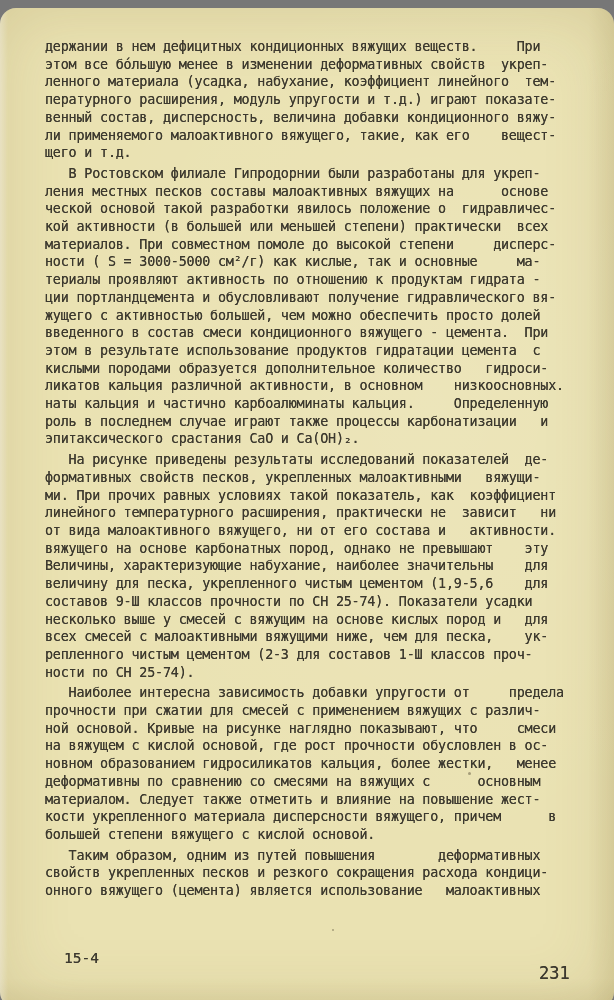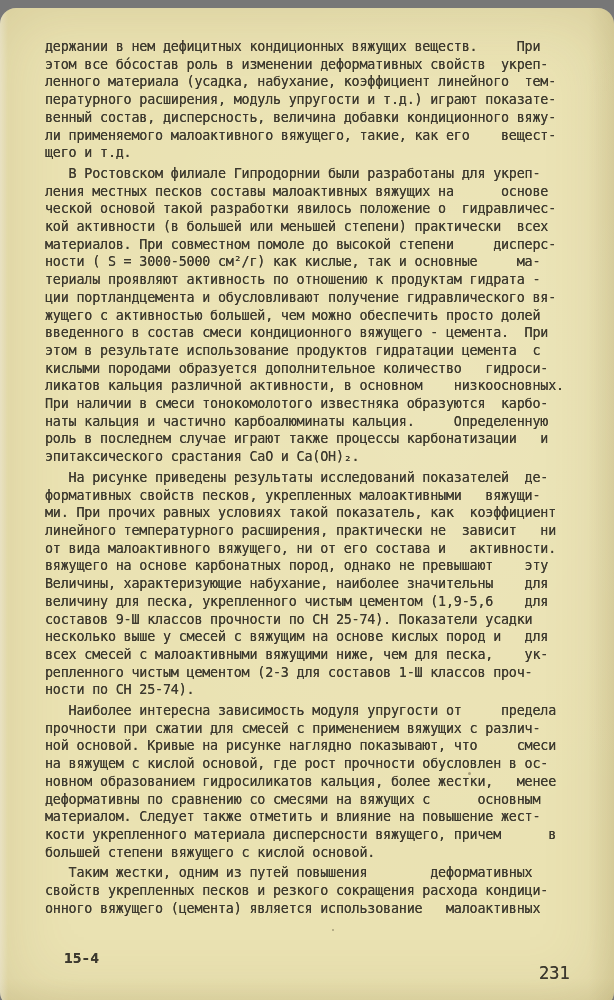--- a/index.html
+++ b/index.html
@@ -32,21 +32,20 @@
     white-space:pre;
     font-size:13.4px;
     line-height:17.7px;
     letter-spacing:-0.2px;
     text-shadow:0 0 0.6px rgba(56,52,38,0.85);
   }
   .sig{
     position:absolute; left:64px; top:942px;
     font-size:14.5px;
     text-shadow:0 0 0.6px rgba(56,52,38,0.85);
-    font-weight:bold;
   }
   .pagenum{
     position:absolute; left:539px; top:955px;
     font-size:17px;
     text-shadow:0 0 0.6px rgba(56,52,38,0.85);
   }
   .margin-mark{
     position:absolute; left:-8px; top:851px;
     width:14px;
     font-size:13px; line-height:14.5px;
@@ -62,74 +61,73 @@
   .speck.s2{left:332px; top:921px; width:2px; height:2px;}
 </style>
 </head>
 <body>
 
 <div class="page">
   <div class="margin-mark">309</div>
   <div class="textblock">
       <div class="para">
         <div class="line">держании в нем дефицитных кондиционных вяжущих веществ.     При</div>
-        <div class="line">этом все бо́состав роль в изменении деформативных свойств  укреп-</div>
+        <div class="line">этом все бо́льшую менее в изменении деформативных свойств  укреп-</div>
         <div class="line">ленного материала (усадка, набухание, коэффициент линейного  тем-</div>
         <div class="line">пературного расширения, модуль упругости и т.д.) играют показате-</div>
         <div class="line">венный состав, дисперсность, величина добавки кондиционного вяжу-</div>
         <div class="line">ли применяемого малоактивного вяжущего, такие, как его    вещест-</div>
         <div class="line">щего и т.д.</div>
       </div>
       <div class="para">
         <div class="line">   В Ростовском филиале Гипродорнии были разработаны для укреп-</div>
         <div class="line">ления местных песков составы малоактивных вяжущих на      основе</div>
         <div class="line">ческой основой такой разработки явилось положение о  гидравличес-</div>
         <div class="line">кой активности (в большей или меньшей степени) практически  всех</div>
         <div class="line">материалов. При совместном помоле до высокой степени     дисперс-</div>
         <div class="line">ности ( S = 3000-5000 см²/г) как кислые, так и основные     ма-</div>
         <div class="line">териалы проявляют активность по отношению к продуктам гидрата -</div>
         <div class="line">ции портландцемента и обусловливают получение гидравлического вя-</div>
         <div class="line">жущего с активностью большей, чем можно обеспечить просто долей</div>
         <div class="line">введенного в состав смеси кондиционного вяжущего - цемента.  При</div>
         <div class="line">этом в результате использование продуктов гидратации цемента  с</div>
         <div class="line">кислыми породами образуется дополнительное количество   гидроси-</div>
         <div class="line">ликатов кальция различной активности, в основном    низкоосновных.</div>
-        <div class="line">При наличии в смеси тонокомолотого известняка образуются  карбо-</div>
         <div class="line">наты кальция и частично карбоалюминаты кальция.     Определенную</div>
         <div class="line">роль в последнем случае играют также процессы карбонатизации   и</div>
         <div class="line">эпитаксического срастания CaO и Ca(OH)₂.</div>
       </div>
       <div class="para">
         <div class="line">   На рисунке приведены результаты исследований показателей  де-</div>
         <div class="line">формативных свойств песков, укрепленных малоактивными   вяжущи-</div>
         <div class="line">ми. При прочих равных условиях такой показатель, как  коэффициент</div>
         <div class="line">линейного температурного расширения, практически не  зависит   ни</div>
         <div class="line">от вида малоактивного вяжущего, ни от его состава и   активности.</div>
         <div class="line">вяжущего на основе карбонатных пород, однако не превышают    эту</div>
         <div class="line">Величины, характеризующие набухание, наиболее значительны    для</div>
         <div class="line">величину для песка, укрепленного чистым цементом (1,9-5,6    для</div>
         <div class="line">составов 9-Ш классов прочности по СН 25-74). Показатели усадки</div>
         <div class="line">несколько выше у смесей с вяжущим на основе кислых пород и   для</div>
         <div class="line">всех смесей с малоактивными вяжущими ниже, чем для песка,    ук-</div>
         <div class="line">репленного чистым цементом (2-3 для составов 1-Ш классов проч-</div>
         <div class="line">ности по СН 25-74).</div>
       </div>
       <div class="para">
-        <div class="line">   Наиболее интересна зависимость модуля упругости от     предела</div>
+        <div class="line">   Наиболее интересна зависимость добавки упругости от     предела</div>
         <div class="line">прочности при сжатии для смесей с применением вяжущих с различ-</div>
         <div class="line">ной основой. Кривые на рисунке наглядно показывают, что     смеси</div>
         <div class="line">на вяжущем с кислой основой, где рост прочности обусловлен в ос-</div>
         <div class="line">новном образованием гидросиликатов кальция, более жестки,   менее</div>
         <div class="line">деформативны по сравнению со смесями на вяжущих с      основным</div>
         <div class="line">материалом. Следует также отметить и влияние на повышение жест-</div>
         <div class="line">кости укрепленного материала дисперсности вяжущего, причем      в</div>
         <div class="line">большей степени вяжущего с кислой основой.</div>
       </div>
       <div class="para">
-        <div class="line">   Таким жестки, одним из путей повышения        деформативных</div>
+        <div class="line">   Таким образом, одним из путей повышения        деформативных</div>
         <div class="line">свойств укрепленных песков и резкого сокращения расхода кондици-</div>
         <div class="line">онного вяжущего (цемента) является использование   малоактивных</div>
       </div>
     </div>
   <div class="sig">15-4</div>
   <div class="pagenum">231</div>
   <div class="speck s1"></div>
   <div class="speck s2"></div>
 </div>
 

